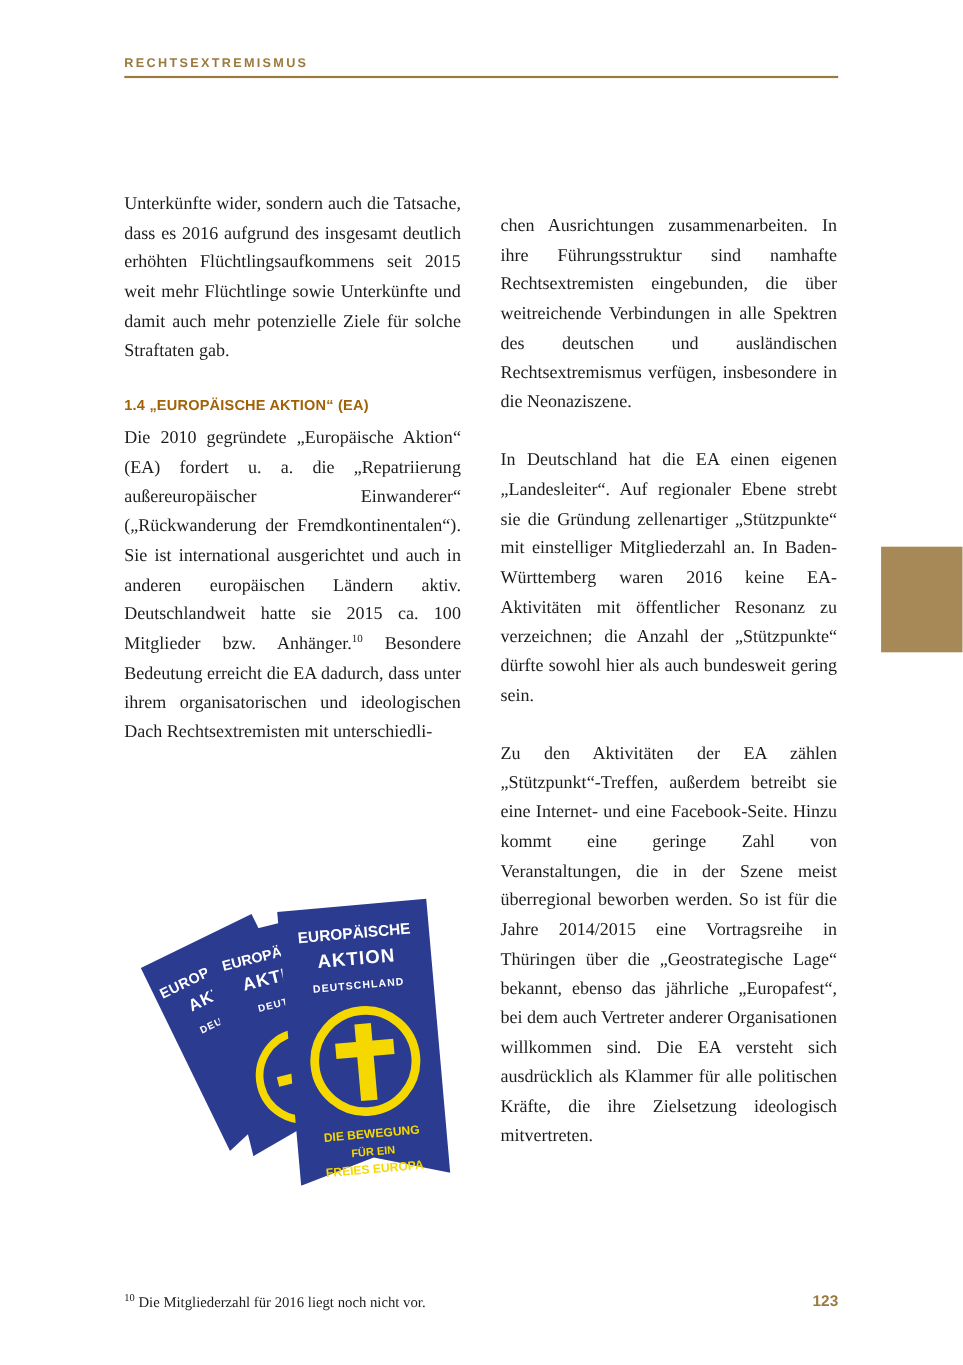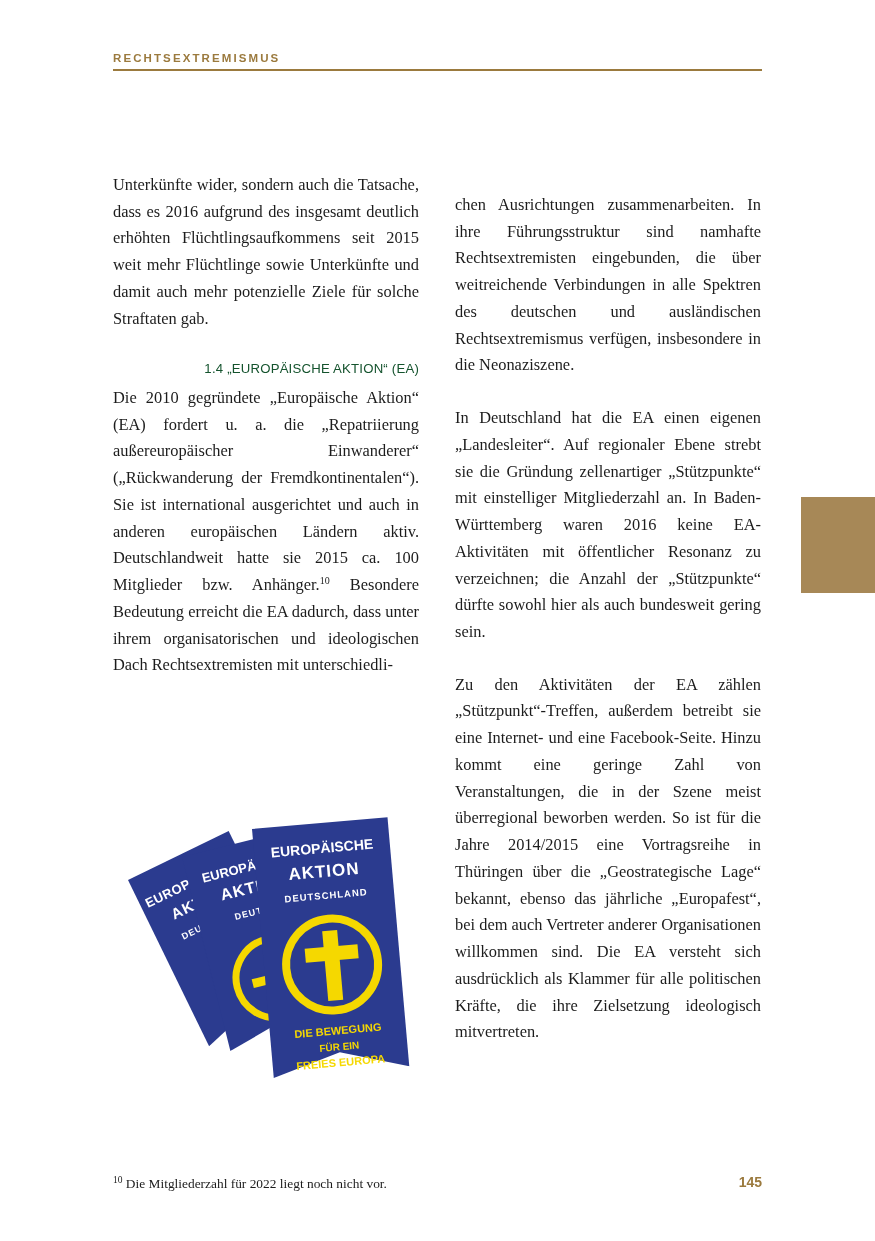--- a/index.html
+++ b/index.html
@@ -70,24 +70,24 @@
   .col p {
     margin: 0 0 0 0;
   }
   .para-gap {
     height: 26px;
   }
 
   .section-heading {
     font-family: "Liberation Sans", sans-serif;
     font-size: 13.2px;
-    font-weight: normal;
-    color: #14532d;
+    font-weight: bold;
+    color: #a16207;
     letter-spacing: 0.2px;
-    text-align: right;
+    text-align: left;
     margin-bottom: 5px;
   }
 
   sup.fn {
     font-size: 10px;
     vertical-align: super;
     line-height: 0;
   }
 
   
@@ -200,18 +200,18 @@
         </g>
         <text x="68" y="212" text-anchor="middle" fill="#f5d800" font-family="'Liberation Sans',sans-serif" font-size="11" font-weight="bold">DIE BEWEGUNG</text>
         <text x="68" y="228" text-anchor="middle" fill="#f5d800" font-family="'Liberation Sans',sans-serif" font-size="10" font-weight="bold">FÜR EIN</text>
         <text x="68" y="244" text-anchor="middle" fill="#f5d800" font-family="'Liberation Sans',sans-serif" font-size="11" font-weight="bold">FREIES EUROPA</text>
       </g>
     </svg>
   </div>
 
   <div class="footnote">
     <sup>10</sup>
-    <span>Die Mitgliederzahl für 2022 liegt noch nicht vor.</span>
-  </div>
-
-  <div class="page-number">145</div>
+    <span>Die Mitgliederzahl für 2016 liegt noch nicht vor.</span>
+  </div>
+
+  <div class="page-number">123</div>
 
 </div>
 
 </body></html>

